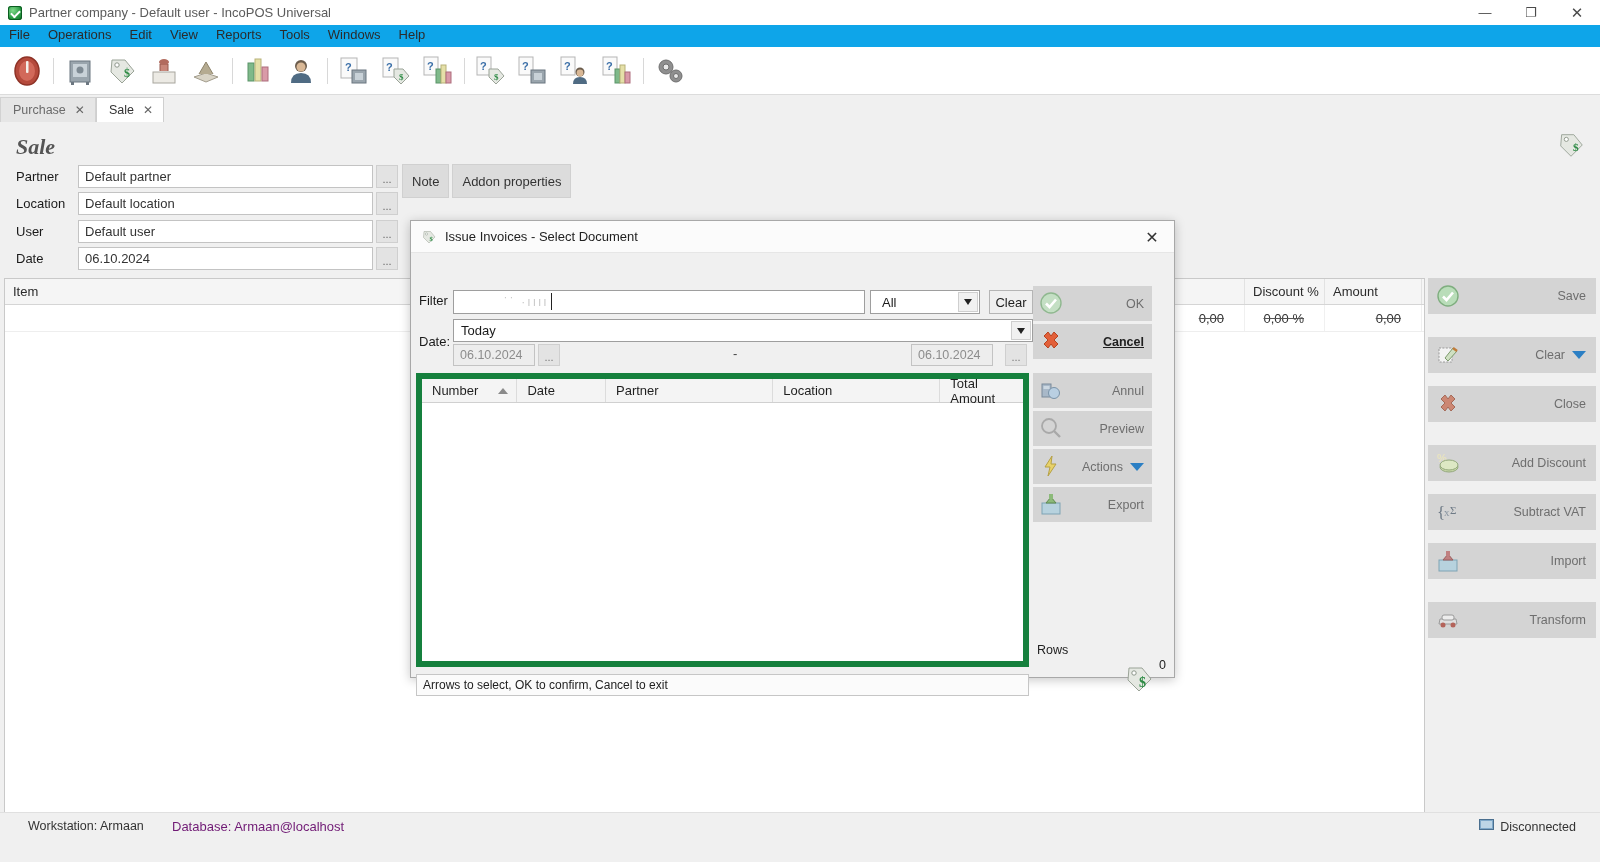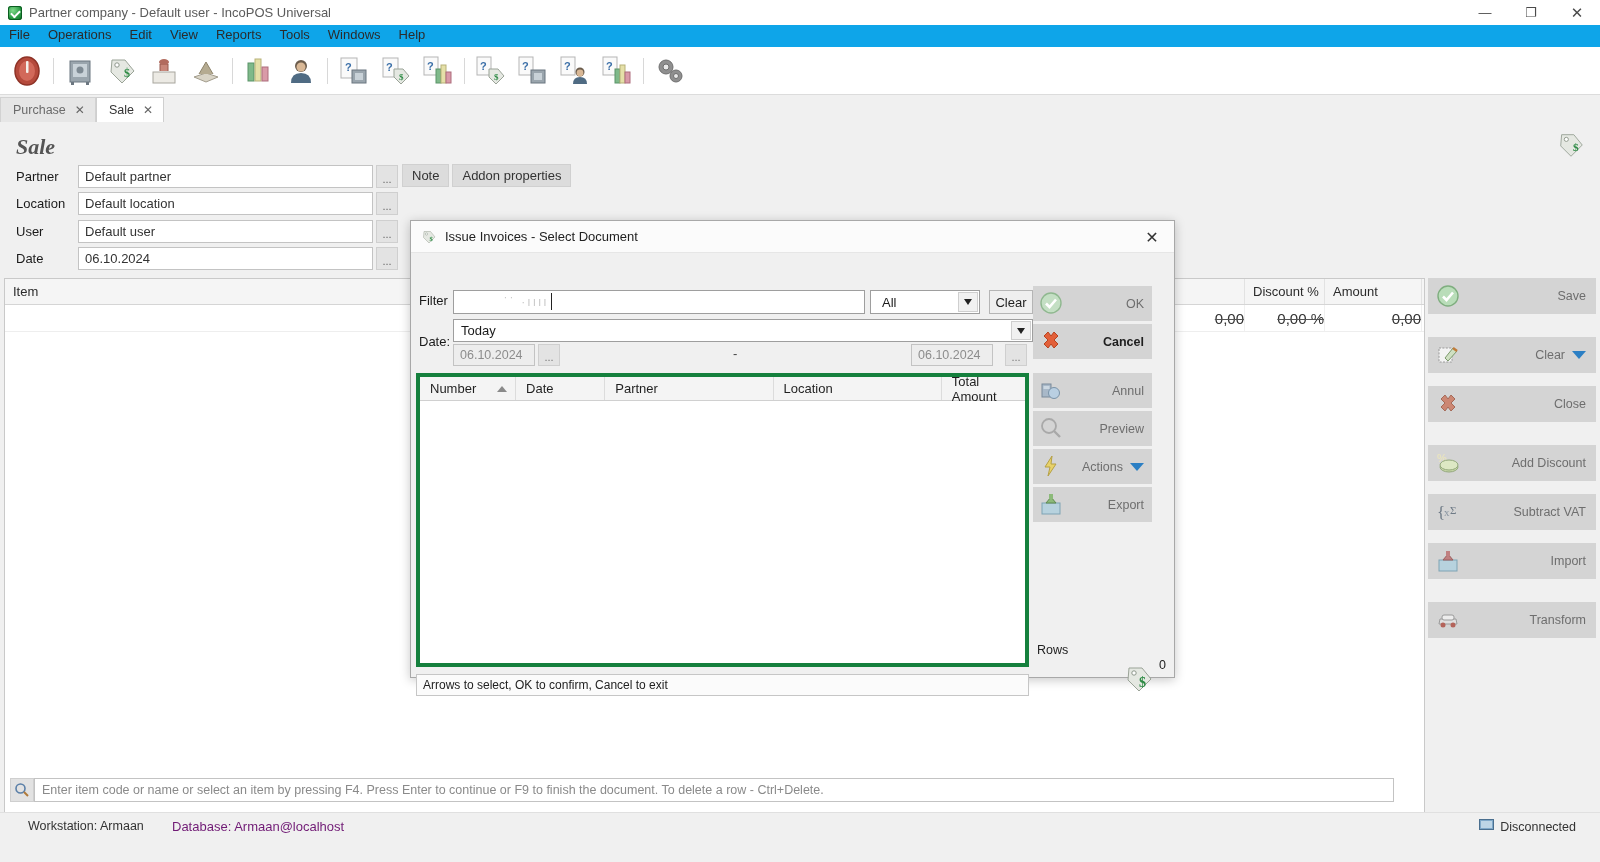--- a/index.html
+++ b/index.html
@@ -79,38 +79,38 @@
     width:295px; height:23px; background:#fff; border:1px solid #c3c3c3;
     display:flex; align-items:center; padding-left:6px; font-size:13px; color:#333;
   }
   .ellipsis-btn {
     width:22px; height:23px; margin-left:3px; background:#e3e3e3; border:1px solid #cfcfcf;
     display:flex; align-items:flex-end; justify-content:center; font-size:11px; color:#666;
     padding-bottom:2px;
   }
   .note-btns { position:absolute; left:402px; top:42px; display:flex; gap:3px; }
   .note-btn {
-    height:23px; background:#dcdcdc; border:1px solid #d0d0d0;
+    height:34px; background:#dcdcdc; border:1px solid #d0d0d0;
     display:flex; align-items:center; padding:0 9px; font-size:13px; color:#333;
   }
 
   
   .grid-wrap {
     position:absolute; left:4px; top:156px; width:1421px; height:580px;
     background:#fff; border:1px solid #c9c9c9;
   }
   .grid-head { display:flex; height:26px; background:#f5f5f5; border-bottom:1px solid #d5d5d5; }
   .grid-head .gh {
     font-size:13px; color:#2b2b2b; display:flex; align-items:center;
     border-right:1px solid #e2e2e2; padding-left:8px;
   }
   .grid-row { display:flex; height:27px; border-bottom:1px solid #eee; }
   .grid-row .gc {
-    font-size:15px; color:#333; display:flex; align-items:center;
-    border-right:1px solid #f0f0f0; padding-right:0; justify-content:flex-end;
+    font-size:13px; color:#333; display:flex; align-items:center;
+    border-right:1px solid #f0f0f0; padding-right:20px; justify-content:flex-end;
     text-decoration: line-through; text-decoration-color:#555;
   }
 
   
   .actionpanel { position:absolute; left:1428px; top:156px; width:168px; }
   .act-btn {
     position:relative; height:36px; margin-bottom:13px; background:#d4d4d4;
     display:flex; align-items:center; justify-content:flex-end;
     padding-right:10px; font-size:12.5px; color:#6e6e6e;
   }
@@ -213,21 +213,21 @@
     padding-left:6px; font-size:12.5px; color:#8d8d8d;
   }
   .date-to-btn {
     position:absolute; left:594px; top:91px; width:22px; height:22px;
     background:#e3e3e3; border:1px solid #cfcfcf;
     display:flex; align-items:flex-end; justify-content:center; font-size:11px;
     color:#777; padding-bottom:2px;
   }
   .dlg-grid {
     position:absolute; left:5px; top:120px; width:613px; height:294px;
-    background:#fff; border:4px solid #15803d;
+    background:#fff; border:6px solid #15803d;
   }
   .dgh { display:flex; height:24px; background:#f4f4f4; border-bottom:1px solid #d0d0d0; }
   .dgh .c {
     font-size:13px; color:#1f1f1f; display:flex; align-items:center; padding-left:10px;
     border-right:1px solid #dcdcdc;
   }
   .sort-asc {
     display:inline-block; width:0;height:0; margin-left:auto; margin-right:8px;
     border-left:5px solid transparent;border-right:5px solid transparent;
     border-bottom:6px solid #8a8a8a;
@@ -236,21 +236,21 @@
     position:absolute; left:5px; top:421px; width:613px; height:22px;
     background:#fbfbfb; border:1px solid #c6c6c6; display:flex; align-items:center;
     padding-left:6px; font-size:12px; color:#222;
   }
   .dlg-actions { position:absolute; left:622px; top:33px; width:119px; }
   .dbtn {
     position:relative; height:35px; margin-bottom:3px; background:#d4d4d4;
     display:flex; align-items:center; justify-content:flex-end;
     padding-right:8px; font-size:12.5px; color:#6e6e6e;
   }
-  .dbtn.enabled { color:#1e1e1e; font-weight:bold; }
+  .dbtn.enabled { color:#1e1e1e; font-weight:bold;text-decoration:underline; }
   .dbtn .ic { position:absolute; left:6px; top:5px; width:24px; height:24px; }
   .dbtn-gap { height:11px; }
   .rows-label { position:absolute; left:626px; top:390px; font-size:12.5px; color:#222; }
   .rows-count { position:absolute; left:620px; top:405px; width:135px;
     text-align:right; font-size:12.5px; color:#222; }
   .dlg-logo { position:absolute; left:712px; top:410px; width:32px; height:32px; }
 </style>
 </head>
 <body>
 
@@ -536,29 +536,20 @@
             <rect x="6" y="7" width="12" height="5" rx="2" fill="#ededed" stroke="#9a9a9a"></rect>
             <circle cx="7" cy="17" r="2.5" fill="#b4635a"></circle>
             <circle cx="17" cy="17" r="2.5" fill="#b4635a"></circle>
           </svg>
         </span>
         <span>Transform</span>
       </div>
     </div>
   </div>
 
-  <div class="entry-row">
-    <div class="entry-icon">
-      <svg width="16" height="16" viewBox="0 0 16 16">
-        <circle cx="6.5" cy="6.5" r="4.5" fill="none" stroke="#5a7fa8" stroke-width="1.6"></circle>
-        <path d="M10 10 L14 14" stroke="#b07a3a" stroke-width="2"></path>
-      </svg>
-    </div>
-    <div class="entry-input">Enter item code or name or select an item by pressing F4. Press Enter to continue or F9 to finish the document. To delete a row - Ctrl+Delete.</div>
-  </div>
 
   <div class="statusbar">
     <div class="status-left">Workstation: Armaan</div>
     <div class="status-db">Database: Armaan@localhost</div>
     <div class="status-right">
       <span>
         <svg width="15" height="13" viewBox="0 0 15 13">
           <rect x="0.5" y="0.5" width="14" height="10" fill="#7fa8c9" stroke="#4a6f8f"></rect>
           <rect x="2" y="2" width="11" height="7" fill="#bdd5e6"></rect>
         </svg>

